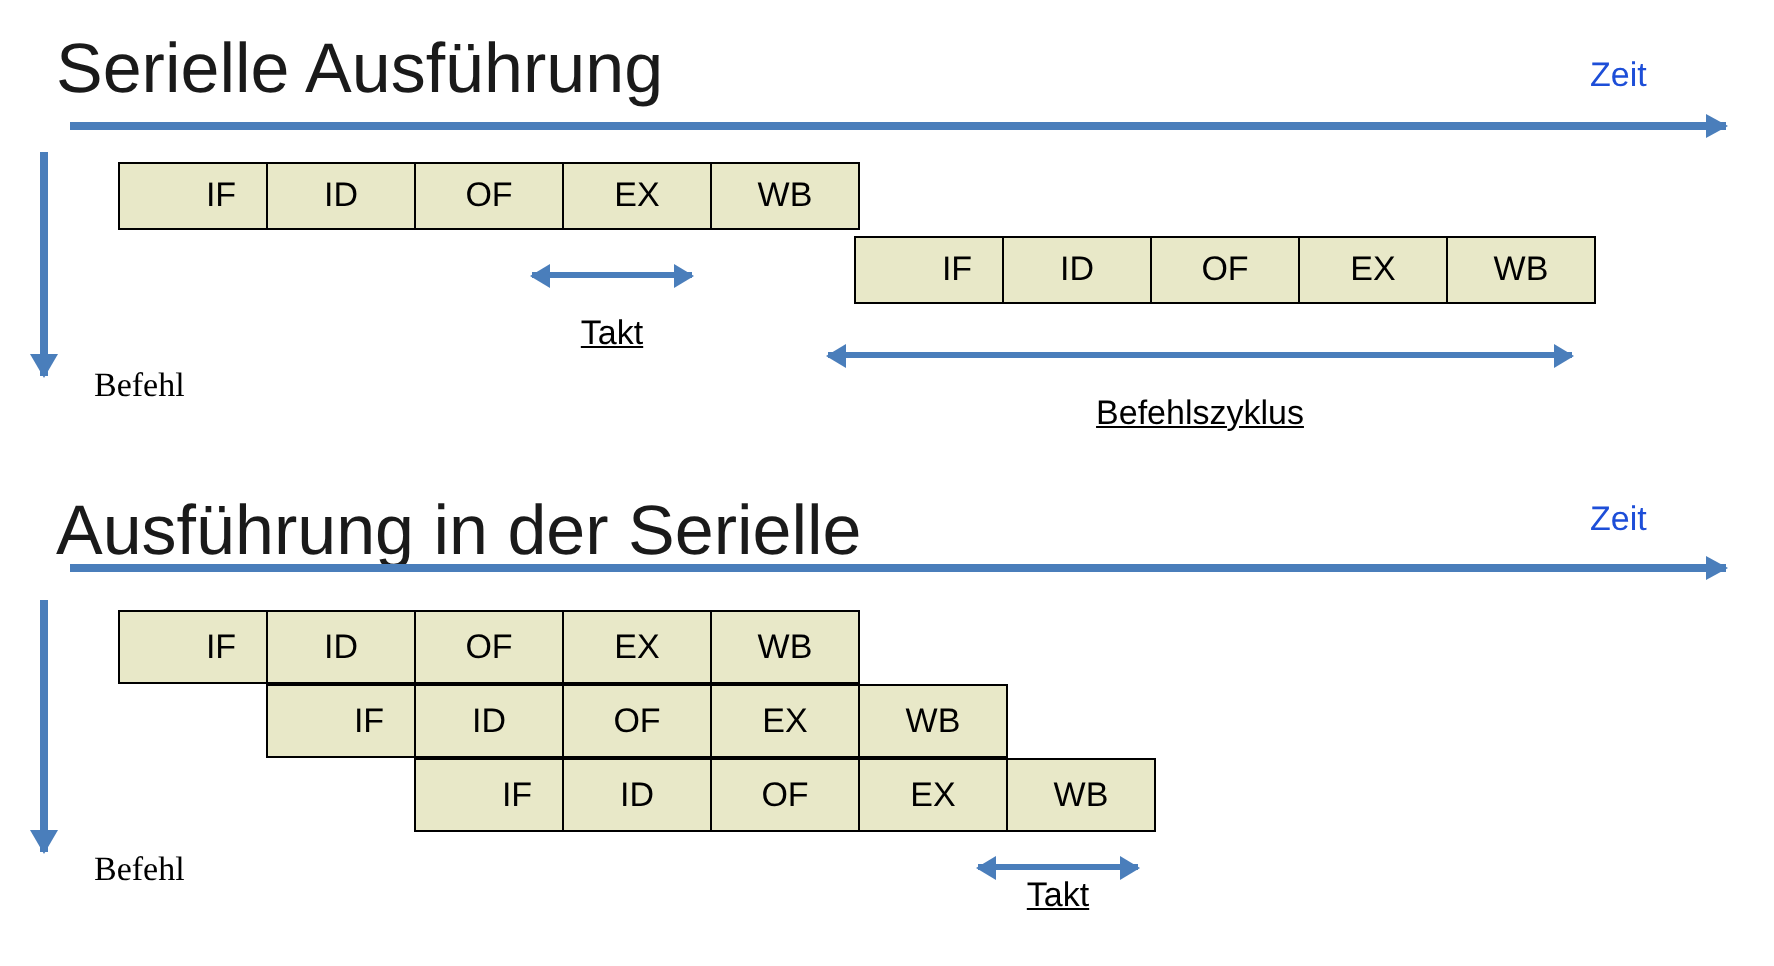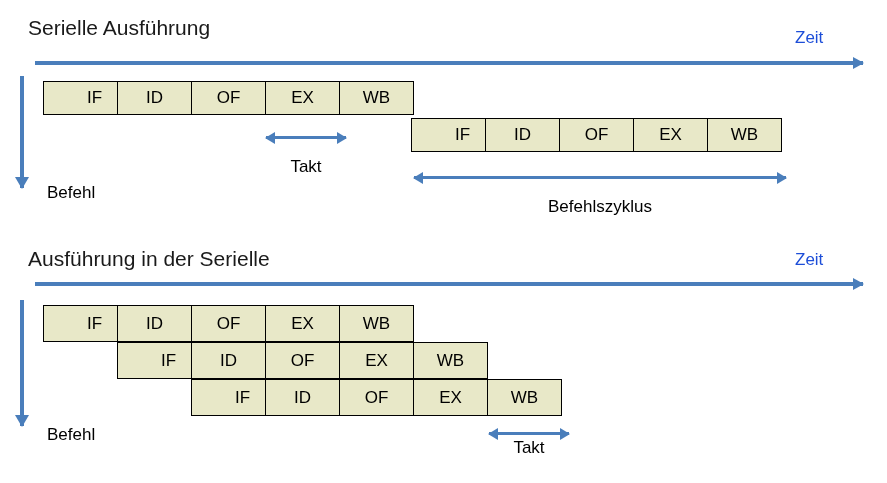--- a/index.html
+++ b/index.html
@@ -1,58 +1,58 @@
 <!DOCTYPE html>
 <html><head>
 <meta charset="utf-8">
 <style>
   html,body{margin:0;padding:0;background:#ffffff;}
   body{width:887px;height:483px;position:relative;overflow:hidden;
        font-family:"Liberation Sans","DejaVu Sans",sans-serif;color:#000;}
   .canvas{position:absolute;left:0;top:0;width:887px;height:483px;}
 
-  .slide-title{position:absolute;font-size:21px;line-height:1;color:#1a1a1a;
+  .slide-title{position:absolute;font-size:35px;line-height:1;color:#1a1a1a;
                white-space:nowrap;letter-spacing:0px;}
 
   .zeit-label{position:absolute;font-size:17px;color:#1d4ed8;white-space:nowrap;}
 
   
   .time-axis{position:absolute;height:4px;background:#4a7ebb;}
   .time-axis::after{content:"";position:absolute;right:-1px;top:50%;
       transform:translateY(-50%);width:0;height:0;
       border-left:11px solid #4a7ebb;
       border-top:6px solid transparent;border-bottom:6px solid transparent;}
 
   
   .befehl-axis{position:absolute;width:4px;background:#4a7ebb;}
   .befehl-axis::after{content:"";position:absolute;bottom:-1px;left:50%;
       transform:translateX(-50%);width:0;height:0;
       border-top:12px solid #4a7ebb;
       border-left:7px solid transparent;border-right:7px solid transparent;}
-  .befehl-label{position:absolute;font-size:17px;color:#000;white-space:nowrap;}
+  .befehl-label{position:absolute;font-size:17px;color:#000;white-space:nowrap;font-family:Liberation Serif, serif;}
 
   
   .stage-row{position:absolute;display:flex;}
   .stage-box{box-sizing:border-box;background:#e8e8c8;border:1px solid #000;
              display:flex;align-items:center;justify-content:center;
              font-size:17px;color:#000;margin-left:-1px;}
-  .stage-box:first-child{margin-left:0;padding-left:28px;}
+  .stage-box:first-child{margin-left:16px;padding-left:28px;}
 
   
   .measure{position:absolute;height:3px;background:#4a7ebb;}
   .measure::before{content:"";position:absolute;left:-1px;top:50%;
       transform:translateY(-50%);width:0;height:0;
       border-right:10px solid #4a7ebb;
       border-top:6px solid transparent;border-bottom:6px solid transparent;}
   .measure::after{content:"";position:absolute;right:-1px;top:50%;
       transform:translateY(-50%);width:0;height:0;
       border-left:10px solid #4a7ebb;
       border-top:6px solid transparent;border-bottom:6px solid transparent;}
   .measure-label{position:absolute;font-size:17px;color:#000;white-space:nowrap;
-                 text-align:center;}
+                 text-align:center;text-decoration:underline;}
 </style>
 </head>
 <body>
 
 <div class="canvas">
 
   <div>
 
     <div class="slide-title" style="left:28px;top:17px;">Serielle Ausführung</div>
 

